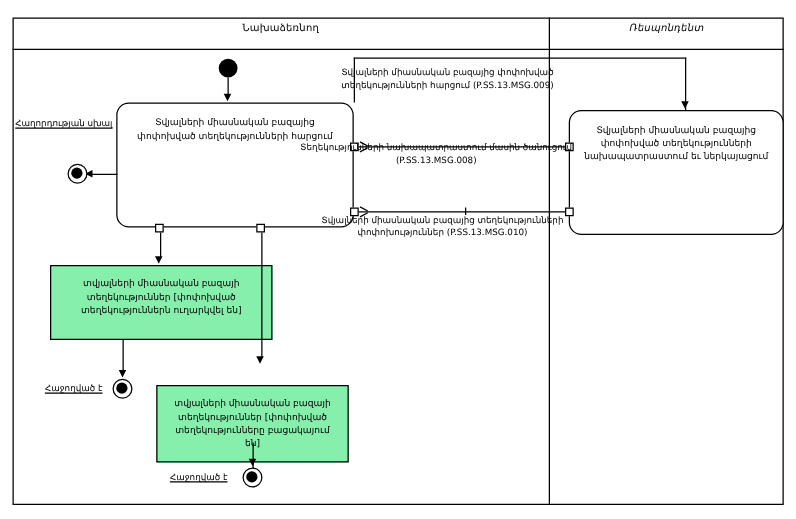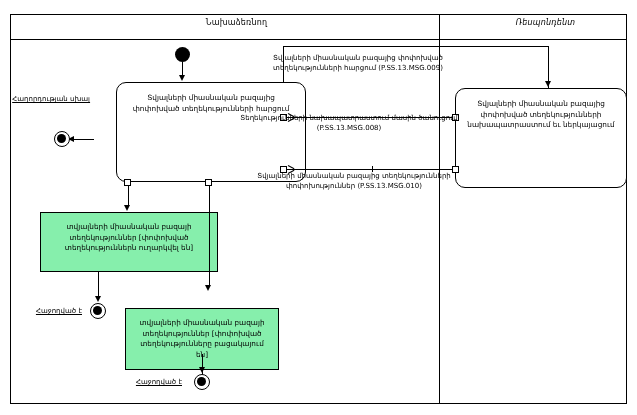--- a/index.html
+++ b/index.html
@@ -2,27 +2,27 @@
 <html><head>
 <meta charset="utf-8">
 <style>
   html,body{margin:0;padding:0;background:#ffffff;}
   body{font-family:"DejaVu Sans","Liberation Sans",sans-serif;}
   #stage{position:relative;width:637px;height:415px;background:#ffffff;overflow:hidden;}
 
   .diagram-frame{position:absolute;left:10px;top:14px;width:617px;height:390px;border:1px solid #000;box-sizing:border-box;background:#fff;}
   .lane-header-row{position:absolute;left:10px;top:14px;width:617px;height:26px;border-bottom:1px solid #000;box-sizing:border-box;}
   .lane-divider{position:absolute;left:439px;top:14px;width:0;height:390px;border-left:1px solid #000;}
-  .lane-title{position:absolute;top:18px;font-size:8px;color:#000;text-align:center;letter-spacing:.2px;padding-left:12px;}
+  .lane-title{position:absolute;top:18px;font-size:8px;color:#000;text-align:center;letter-spacing:.2px;}
   .lane-title.left{left:10px;width:429px;}
   .lane-title.right{left:440px;width:187px;font-style:italic;}
 
   .act{position:absolute;box-sizing:border-box;border:1px solid #000;background:#fff;border-radius:10px;
        font-size:7.3px;line-height:10.5px;color:#000;text-align:center;padding:10px 8px 4px 8px;}
-  .act.initial-request{left:93px;top:82px;width:190px;height:100px;margin-left:23px;}
+  .act.initial-request{left:93px;top:82px;width:190px;height:100px;}
   .act.respondent{left:455px;top:88px;width:172px;height:100px;}
 
   .obj{position:absolute;box-sizing:border-box;border:1px solid #000;background:#86efac;
        font-size:7.3px;line-height:10.5px;color:#000;text-align:center;padding:9px 7px 4px 7px;}
   .obj.obj-a{left:40px;top:212px;width:178px;height:60px;}
   .obj.obj-b{left:125px;top:308px;width:154px;height:62px;}
 
   .node-start{position:absolute;left:175px;top:47px;width:15px;height:15px;border-radius:50%;background:#000;}
   .node-end{position:absolute;width:16px;height:16px;border-radius:50%;border:1.6px solid #000;background:#fff;box-sizing:border-box;}
   .node-end::after{content:"";position:absolute;left:2.2px;top:2.2px;width:9.2px;height:9.2px;border-radius:50%;background:#000;}

